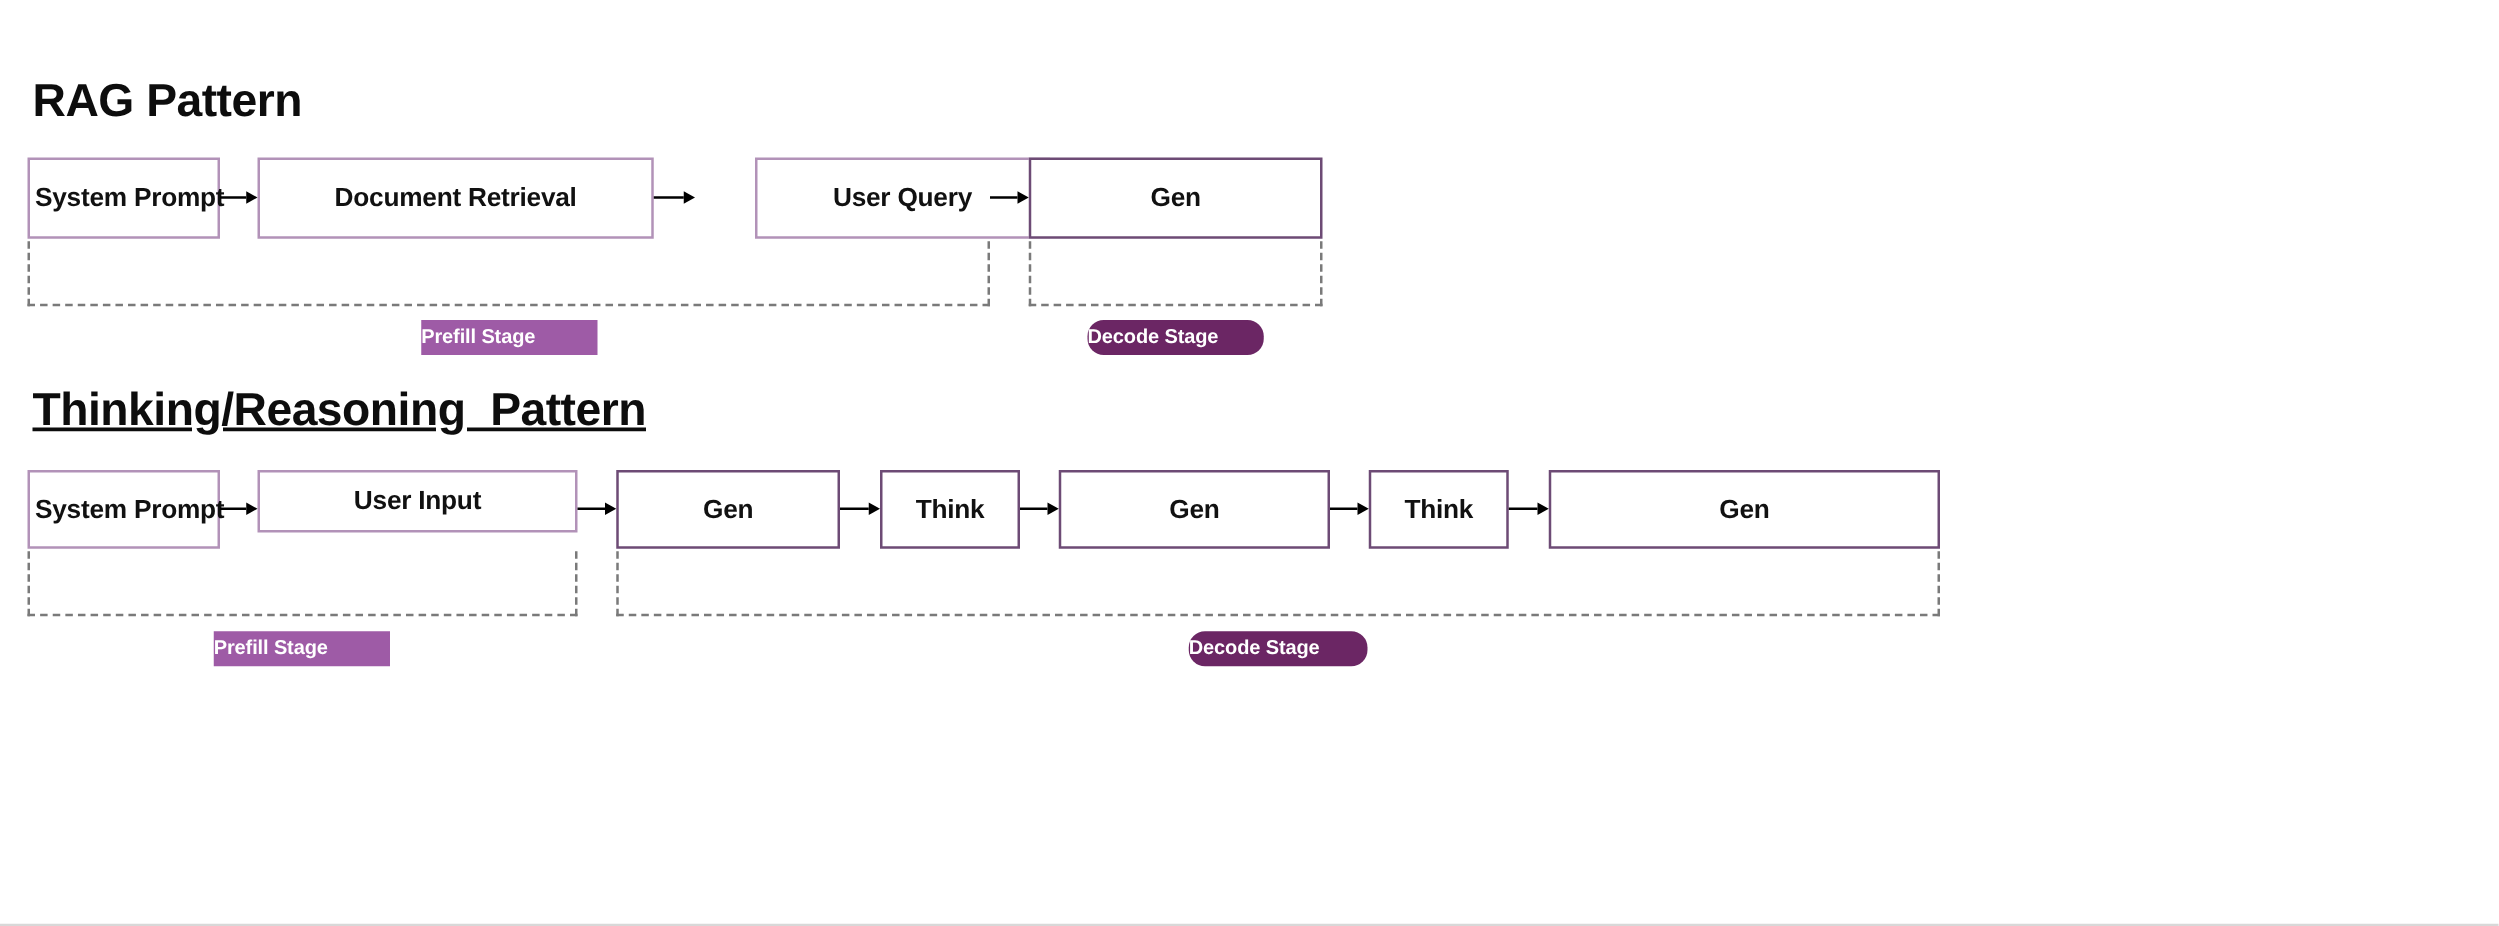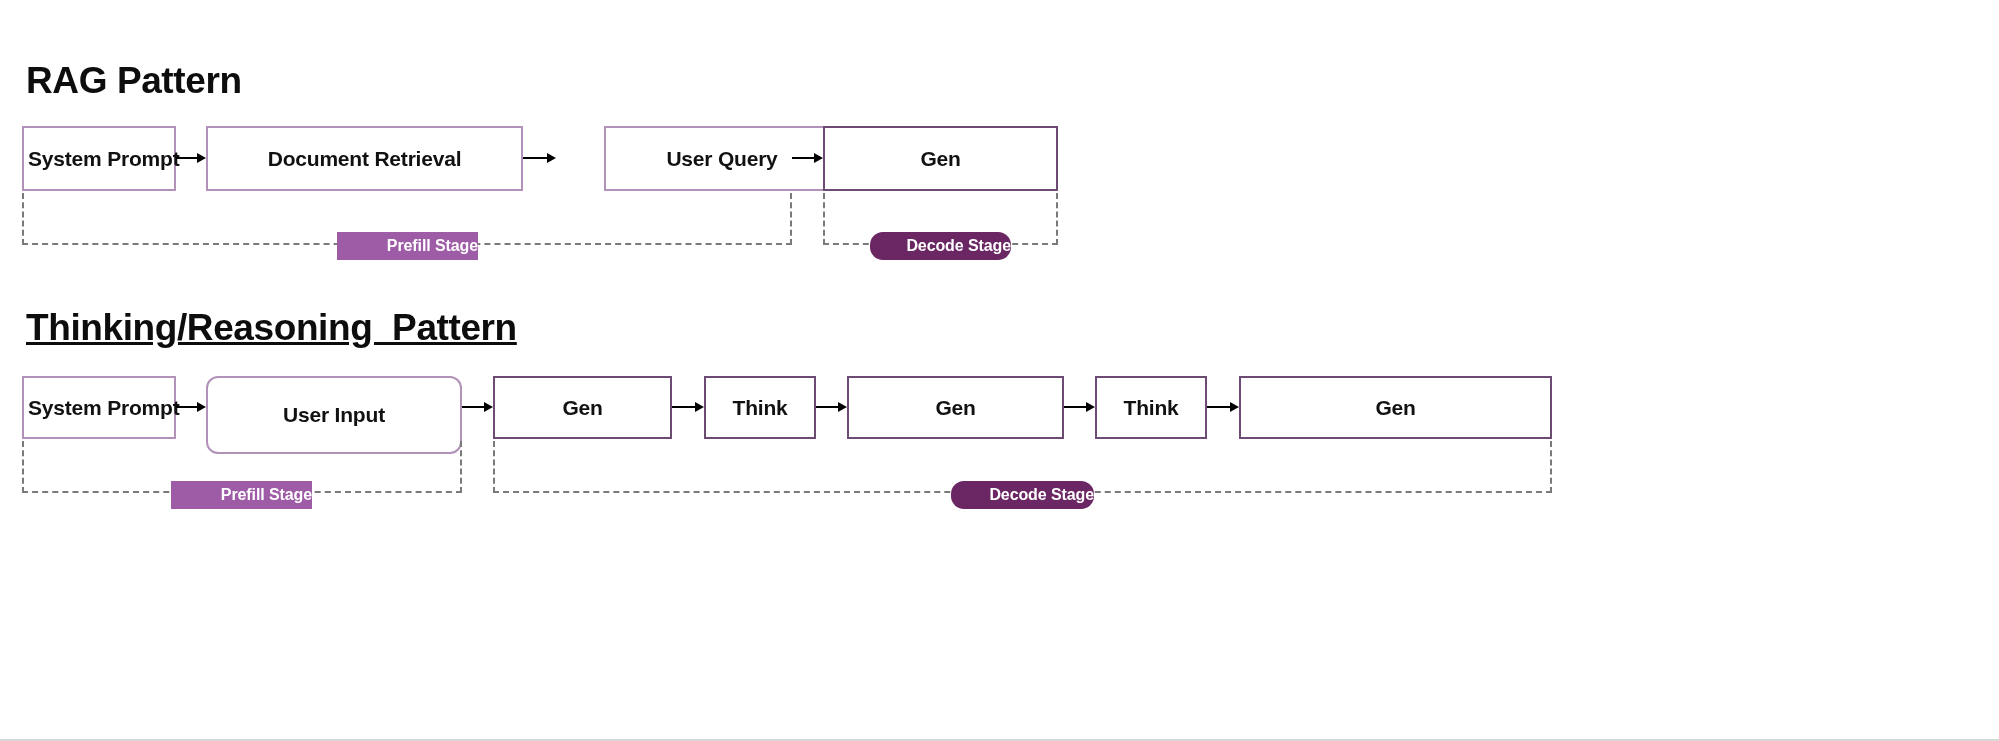--- a/index.html
+++ b/index.html
@@ -66,26 +66,27 @@
     border-right: 2px dashed #7a7a7a;
     border-bottom: 2px dashed #7a7a7a;
     border-top: none;
   }
 
   
   .stage-badge {
     position: absolute;
     display: flex;
     align-items: center;
-    justify-content: flex-end;
+    justify-content: flex-start;
     color: #ffffff;
     font-size: 16px;
     font-weight: 700;
     letter-spacing: -0.1px;
     white-space: nowrap;
+    margin-top: 24px;
   }
   .stage-badge.prefill { background: #9e5ba6; }
   .stage-badge.decode  { background: #6b2664; border-radius: 13px; }
 </style>
 </head>
 <body>
 
 <div id="canvas">
 
   <div class="section-title" style="left:26px; top:60px;">RAG Pattern</div>
@@ -137,21 +138,21 @@
   <div class="stage-badge decode" style="left:870px; top:232px; width:141px; height:28px;">
     <span>Decode Stage</span>
   </div>
 
   <div class="section-title" style="left:26px; top:307px;text-decoration:underline;">Thinking/Reasoning  Pattern</div>
 
   <div class="flow-box flush-left" style="left:22px; top:376px; width:154px; height:63px;">
     <span class="box-label">System Prompt</span>
   </div>
 
-  <div class="flow-box" style="left:206px; top:376px; width:256px; height:78px;border-radius:12px;">
+  <div class="flow-box" style="left:206px; top:376px; width:256px; height:50px;">
     <span class="box-label">User Input</span>
   </div>
 
   <div class="flow-box dark" style="left:493px; top:376px; width:179px; height:63px;">
     <span class="box-label">Gen</span>
   </div>
 
   <div class="flow-box dark" style="left:704px; top:376px; width:112px; height:63px;">
     <span class="box-label">Think</span>
   </div>

